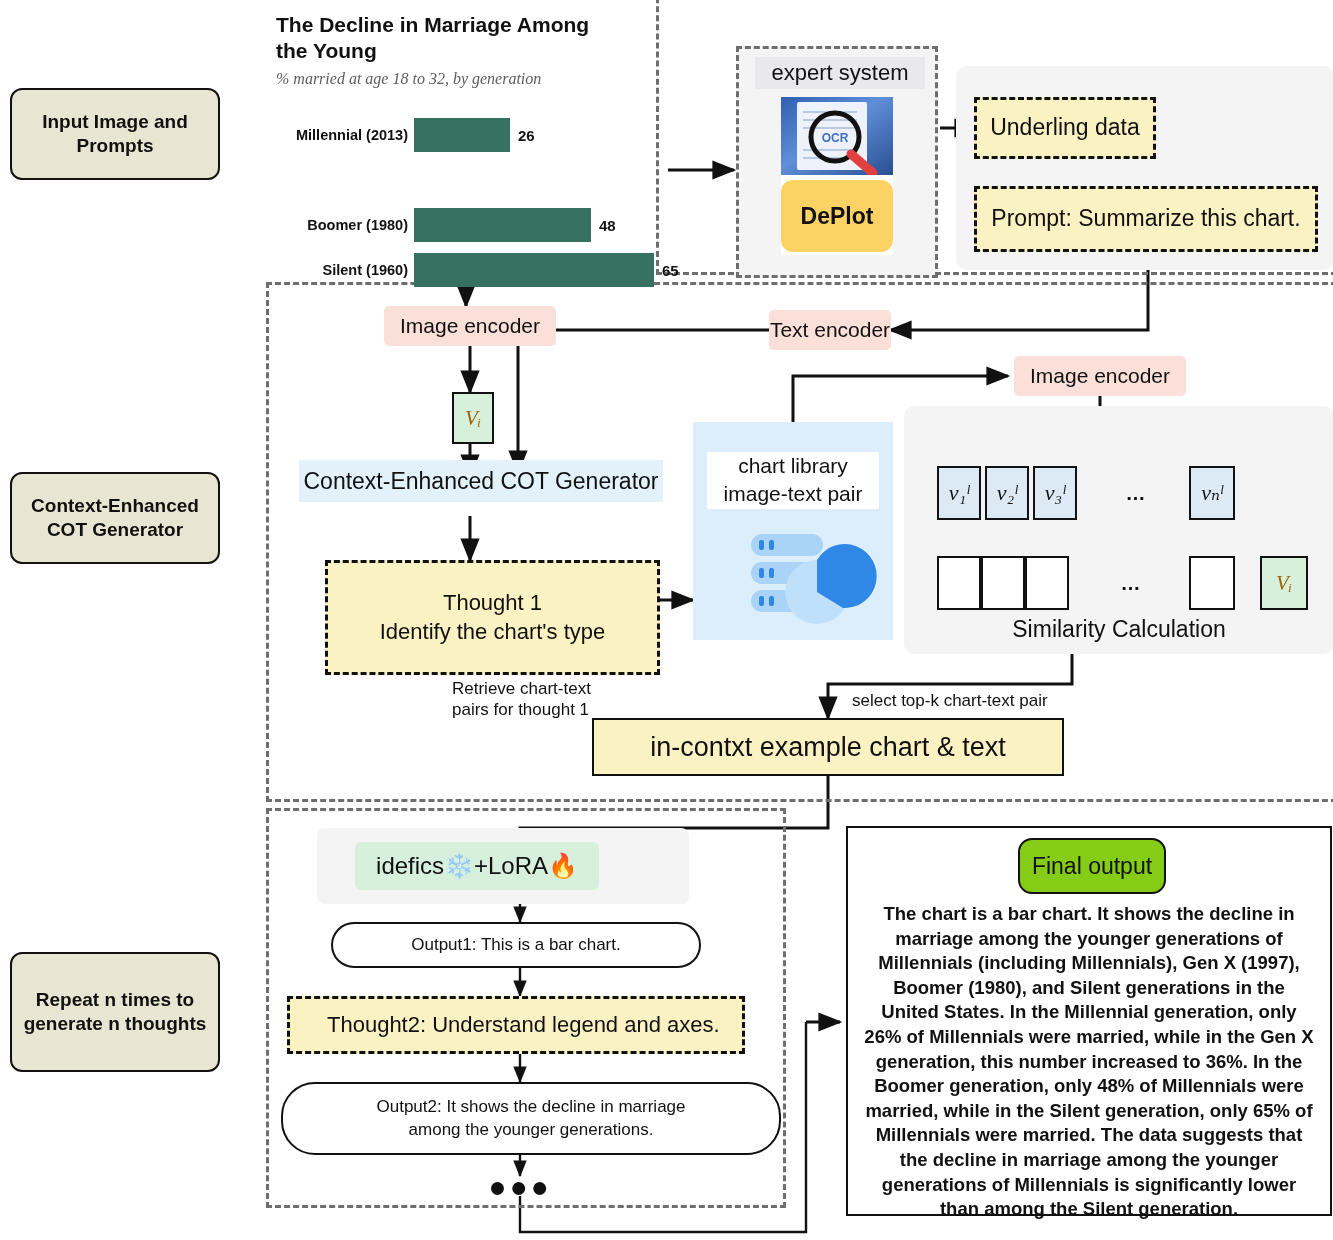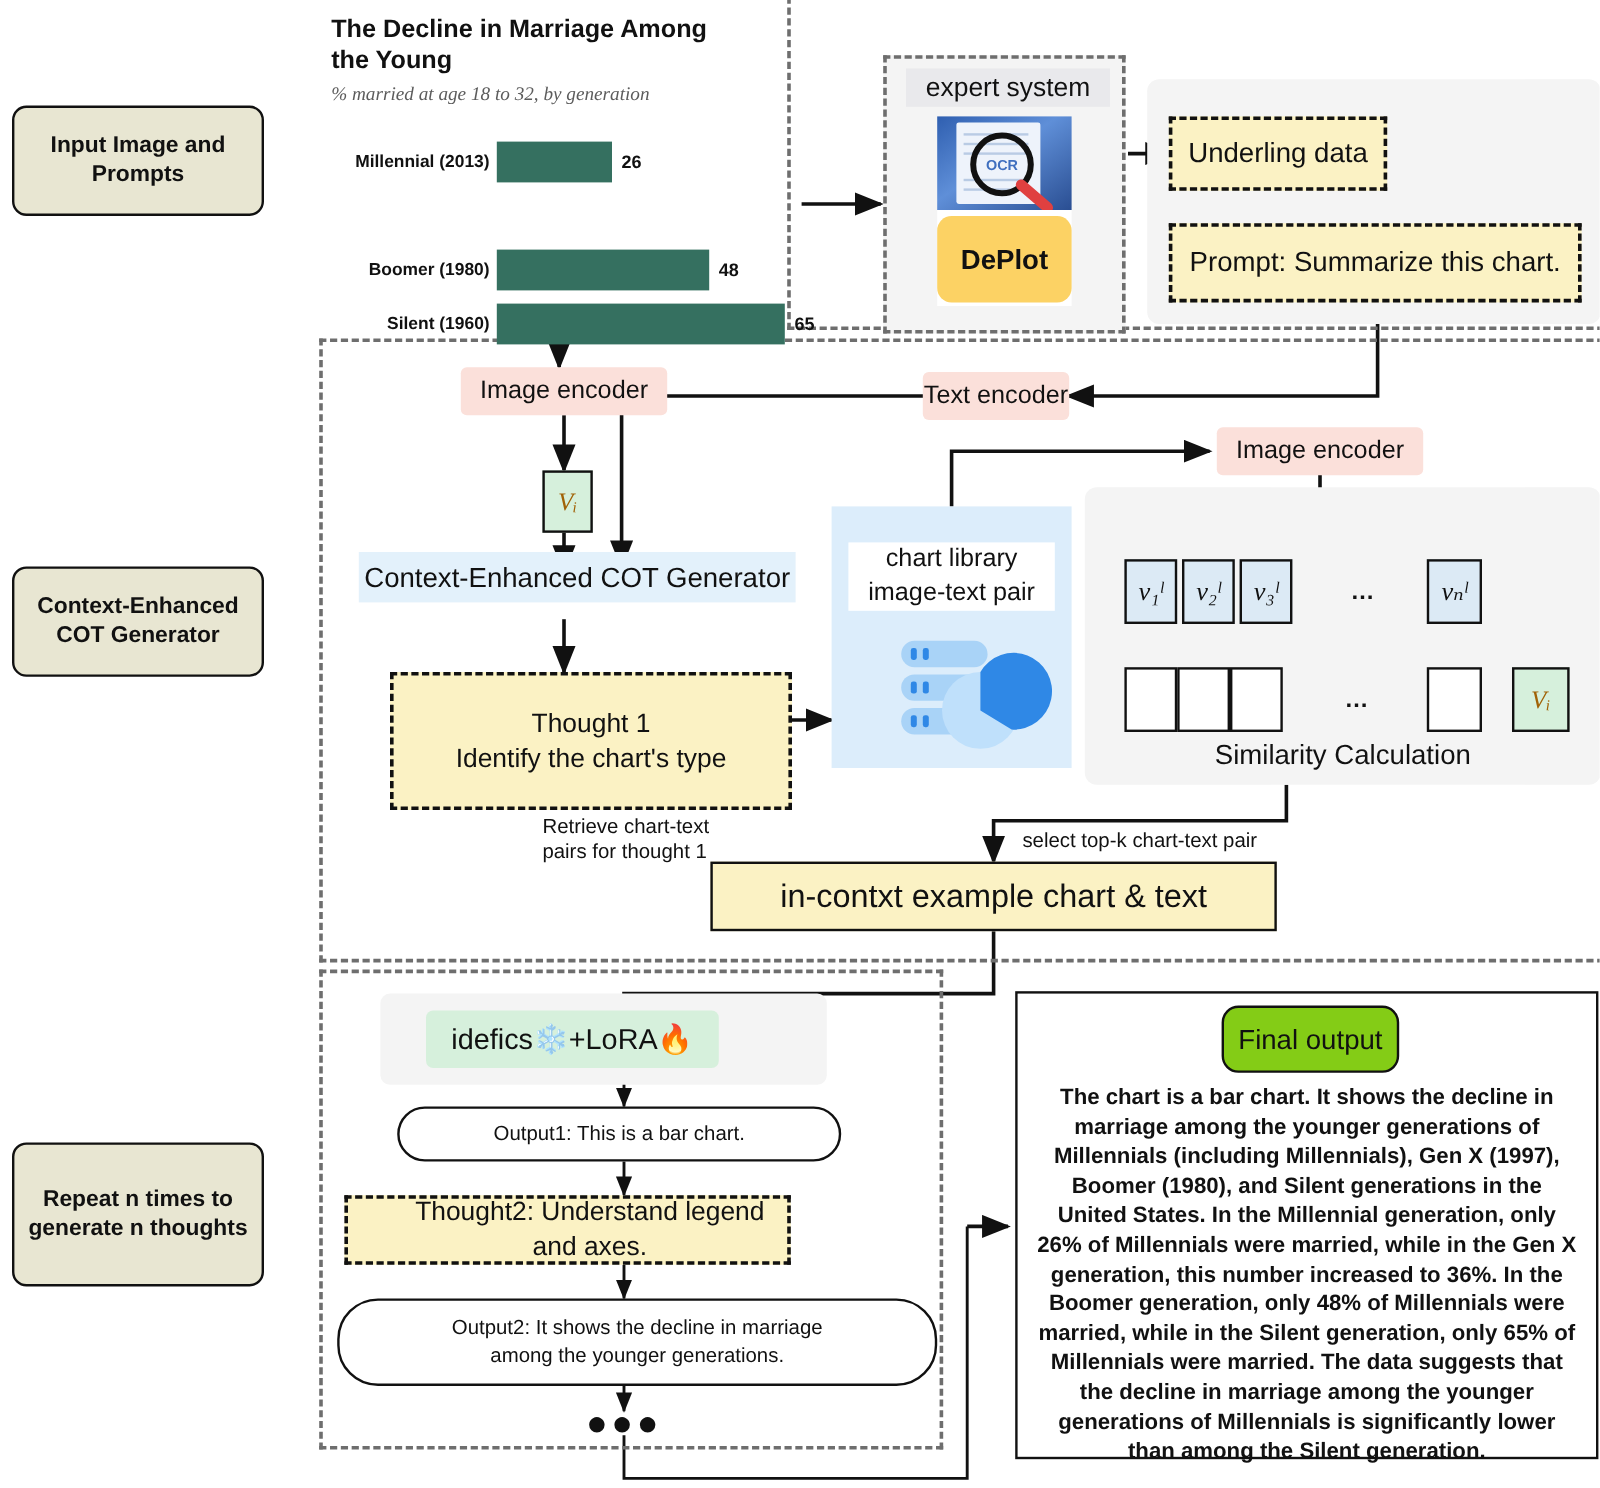--- a/index.html
+++ b/index.html
@@ -248,21 +248,21 @@
   <div class="abs caption" style="left:852px;top:690px;width:300px;">select top-k chart-text pair</div>
 
   <div class="abs yellow-solid" style="left:592px;top:718px;width:472px;height:58px;">in-contxt example chart &amp; text</div>
 
   <div class="abs idefics-outer" style="left:317px;top:828px;width:372px;height:76px;">
     <div class="abs idefics" style="left:38px;top:14px;width:244px;height:48px;">idefics❄️+LoRA🔥</div>
   </div>
 
   <div class="abs pill" style="left:331px;top:922px;width:370px;height:46px;">Output1: This is a bar chart.</div>
 
-  <div class="abs yellow-dash" style="left:287px;top:996px;width:372px;height:58px;justify-content:flex-start;padding-left:37px;">Thought2: Understand legend and axes.</div>
+  <div class="abs yellow-dash" style="left:287px;top:996px;width:458px;height:58px;justify-content:flex-start;padding-left:37px;">Thought2: Understand legend and axes.</div>
 
   <div class="abs pill" style="left:281px;top:1082px;width:500px;height:73px;flex-direction:column;">
     <div>Output2: It shows the decline in marriage</div>
     <div>among the younger generations.</div>
   </div>
 
   <div class="abs dots" style="left:480px;top:1172px;width:80px;height:30px;">●●●</div>
 
   <div class="abs whitebox" style="left:846px;top:826px;width:486px;height:390px;"></div>
   <div class="abs final-title" style="left:1018px;top:838px;width:148px;height:56px;">Final output</div>

